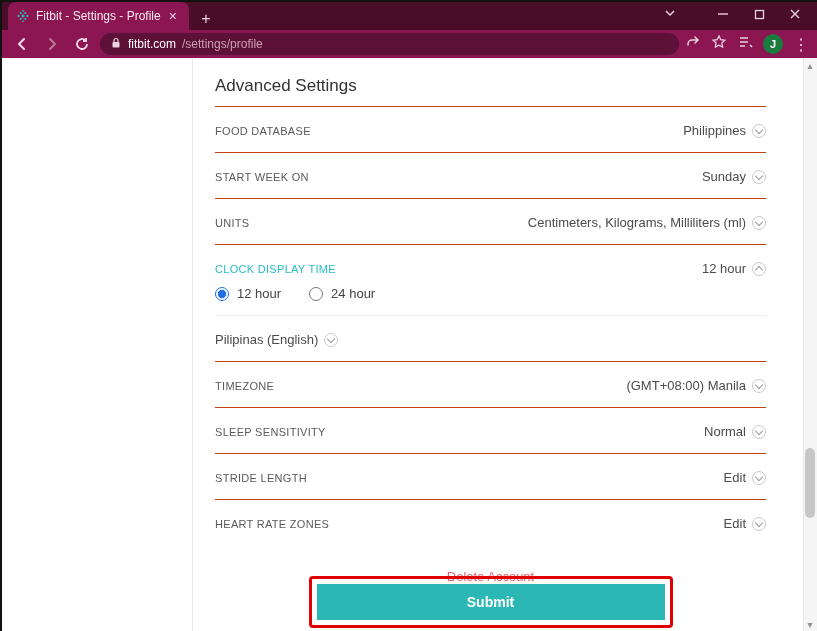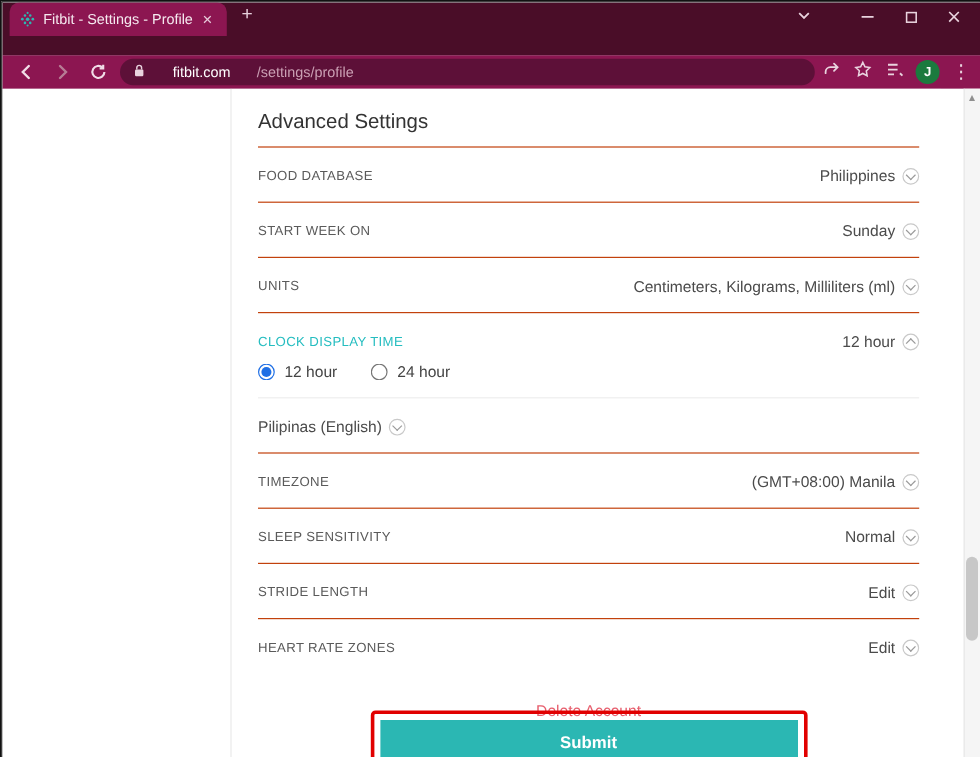--- a/index.html
+++ b/index.html
@@ -1,31 +1,31 @@
 <!DOCTYPE html>
 <html><head>
 <meta charset="utf-8">
 <style>
   * { box-sizing: border-box; margin: 0; padding: 0; }
   html, body { width: 817px; height: 631px; font-family: Arial, Helvetica, sans-serif; overflow: hidden; background:#fff; border:1px solid #111;}
   
-  .titlebar { height: 44px; background: #4a0d28; display:flex; align-items:flex-start; color:#ddd; position:relative;}
+  .titlebar { height: 28px; background: #4a0d28; display:flex; align-items:flex-end; color:#ddd; position:relative;}
   .tab { display:flex; align-items:center; background:#8c1651; height:28px; border-top-left-radius:8px; border-top-right-radius:8px; margin-left:6px; padding:0 10px 0 8px; gap:6px; font-size:12px; color:#f5e9ef;}
   .tab .favicon { width:14px; height:14px; }
   .tab-close { font-size:14px; color:#e8cddc; padding:0 2px; cursor:pointer;}
   .newtab { width:22px; height:22px; display:flex; align-items:center; justify-content:center; color:#e6d0dc; font-size:16px; margin-left:6px;}
   .win-controls { position:absolute; right:4px; top:0; display:flex; gap:0;}
   .win-btn { width:36px; height:24px; display:flex; align-items:center; justify-content:center; color:#e9d3de;}
   .win-btn svg { display:block; }
   .v-chev { position:absolute; right:140px; top:4px; color:#e9d3de;}
   
   .addrrow { height:28px; background:#8c1651; display:flex; align-items:center; padding:0 8px; gap:6px;}
   .nav-icn { width:24px; height:24px; display:flex; align-items:center; justify-content:center; color:#f1dce7; border-radius:50%; }
   .nav-icn.disabled { color:#b77d95; }
-  .addrbox { flex:1; height:22px; background:#5d1038; border-radius:11px; display:flex; align-items:center; padding:0 10px; gap:22px; color:#e9d3de; font-size:12px;}
+  .addrbox { flex:1; height:22px; background:#5d1038; border-radius:11px; display:flex; align-items:center; padding:0 10px; gap:6px; color:#e9d3de; font-size:12px;}
   .lock { width:12px; height:12px; }
   .addr-host { color:#fff; }
   .addr-path { color:#cba0b4; }
   .right-icns { display:flex; align-items:center; gap:10px; color:#e9d3de; }
   .avatar { width:20px; height:20px; border-radius:50%; background:#1b7a3e; color:#fff; display:flex; align-items:center; justify-content:center; font-size:11px; font-weight:bold;}
   .kebab { letter-spacing:0; font-size:16px; }
   
   .browser-vp { position:relative; width:100%; height:calc(631px - 28px - 28px - 2px); background:#fff; }
   .content-scroll { position:absolute; inset:0; overflow:hidden; }
   .vscrollbar-track { position:absolute; right:0; top:0; width:14px; height:100%; background:#f5f5f5; border-left:1px solid #e8e8e8;}

